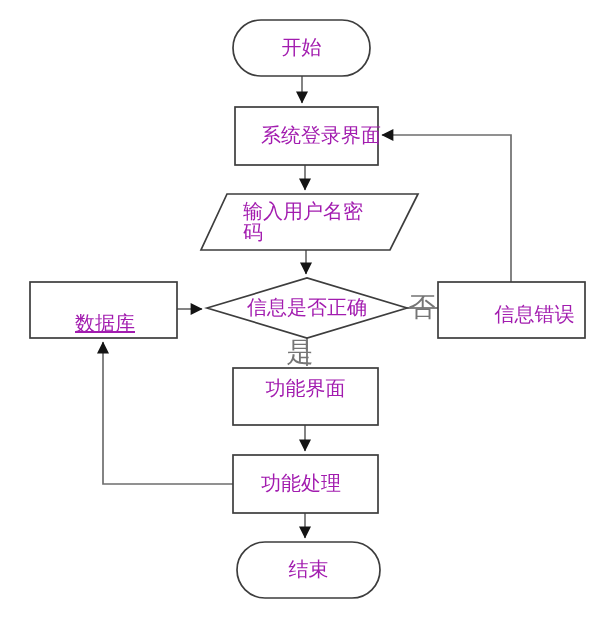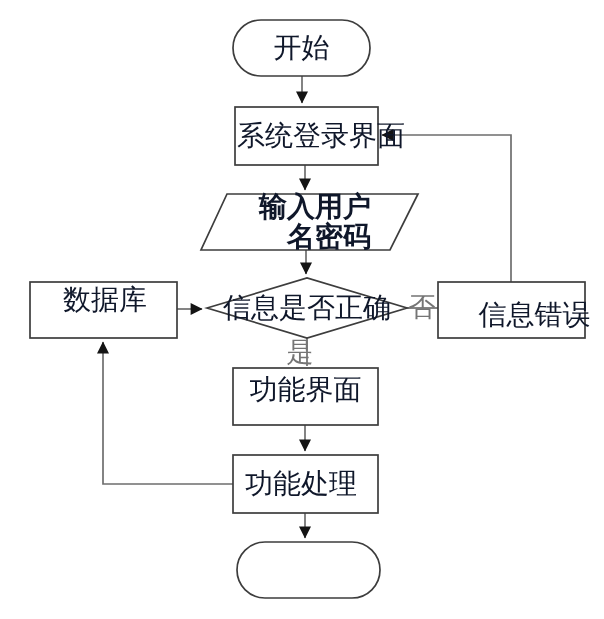--- a/index.html
+++ b/index.html
@@ -10,42 +10,42 @@
     background: #ffffff;
     font-family: "Liberation Serif", serif;
     overflow: hidden;
   }
   .layer { position: absolute; left: 0; top: 0; }
   .node-label {
     position: absolute;
     display: flex;
     align-items: center;
     justify-content: center;
-    text-align: right;
-    font-size: 28px;
+    text-align: left;
+    font-size: 20px;
     line-height: 1.06;
-    color: #0f172a;
+    color: #a21caf;
   }
   .nowrap { white-space: nowrap; font-family: Liberation Serif, serif; }
   .edge-label {
     position: absolute;
     display: flex;
     align-items: center;
     justify-content: center;
     font-size: 27px;
     color: #757575;
   }
   
   .lbl-start    { left: 233px; top:  20px; width: 137px; height: 56px; }
   .lbl-login    { left: 235px; top: 107px; width: 172px; height: 58px; }
-  .lbl-input    { left: 243px; top: 194px; width: 128px; height: 56px; font-weight: bold; }
+  .lbl-input    { left: 243px; top: 194px; width: 128px; height: 56px; }
   .lbl-decision { left: 187px; top: 278px; width: 240px; height: 60px; }
-  .lbl-database { left:  30px; top: 272px; width: 150px; height: 56px; }
+  .lbl-database { left:  30px; top: 296px; width: 150px; height: 56px; text-decoration: underline; }
   .lbl-error    { left: 438px; top: 282px; width: 147px; height: 65px; padding-left: 23px; }
-  .lbl-funcui   { left: 233px; top: 368px; width: 145px; height: 44px; }
+  .lbl-funcui   { left: 233px; top: 368px; width: 145px; height: 44px; font-family: Liberation Mono, monospace; }
   .lbl-funcproc { left: 233px; top: 455px; width: 136px; height: 58px; }
   .lbl-end      { left: 237px; top: 542px; width: 143px; height: 56px; }
   .lbl-no       { left: 407px; top: 291px; width:  30px; height: 32px; }
   .lbl-yes      { left: 285px; top: 336px; width:  30px; height: 32px; }
 </style>
 </head>
 <body>
 
 <div class="stage">
 
@@ -83,17 +83,18 @@
   </svg>
 
   <div class="node-label lbl-start">开始</div>
   <div class="node-label lbl-login">系统登录界面</div>
   <div class="node-label lbl-input">输入用户名密码</div>
   <div class="node-label lbl-decision nowrap">信息是否正确</div>
   <div class="node-label lbl-database">数据库</div>
   <div class="node-label lbl-error">信息错误</div>
   <div class="node-label lbl-funcui">功能界面</div>
   <div class="node-label lbl-funcproc">功能处理</div>
+  <div class="node-label lbl-end">结束</div>
 
   <div class="edge-label lbl-no">否</div>
   <div class="edge-label lbl-yes">是</div>
 
 </div>
 
 </body></html>

